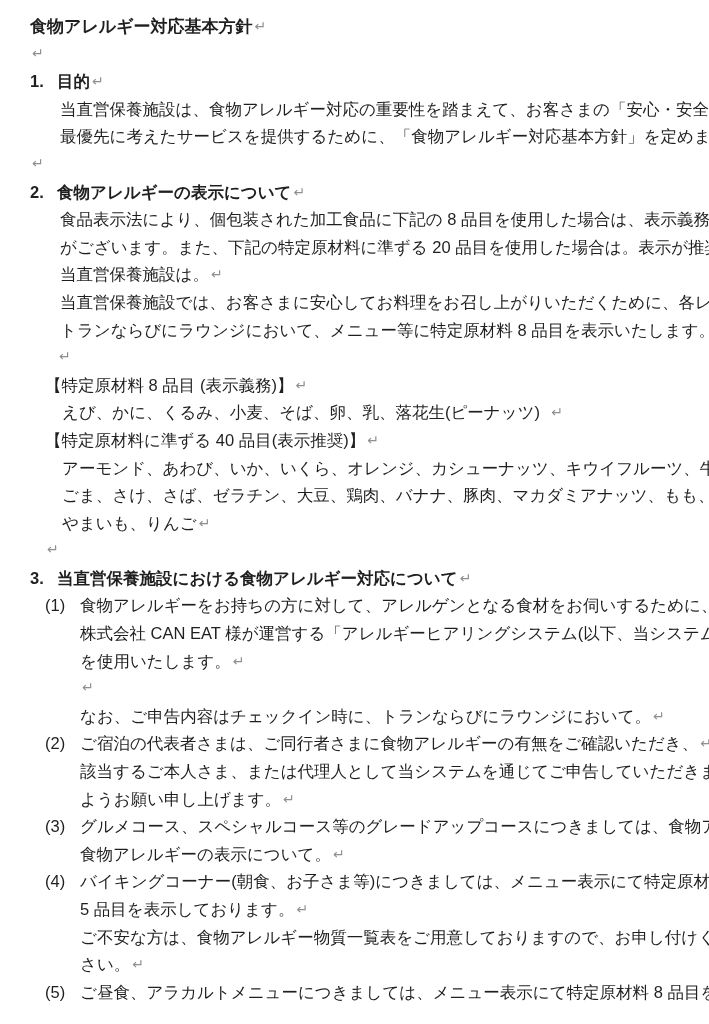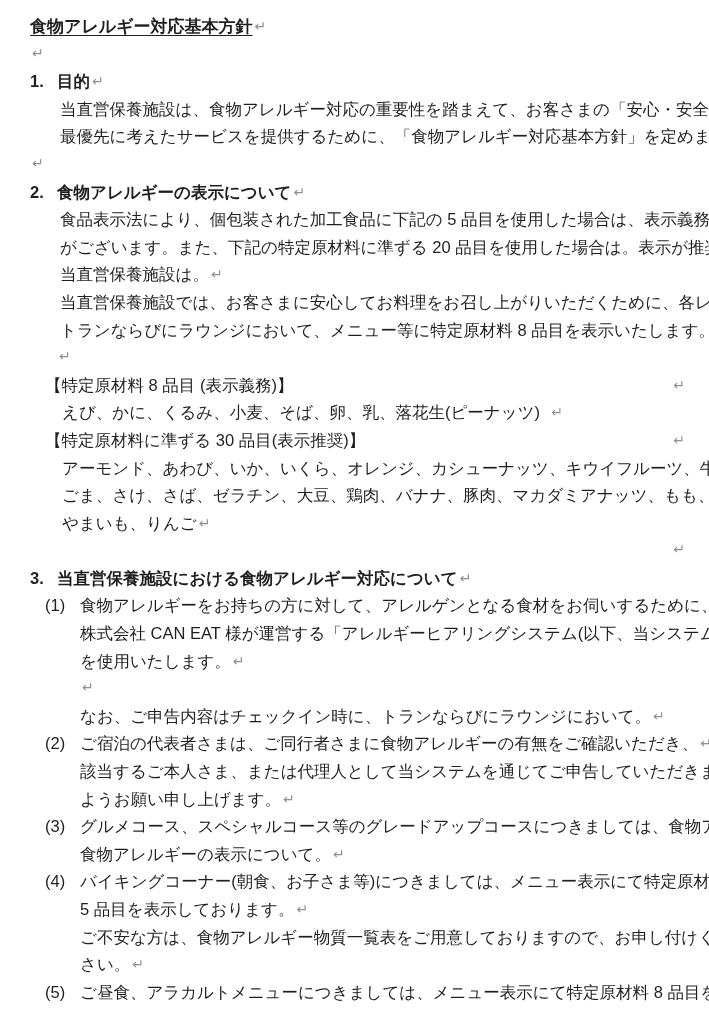--- a/index.html
+++ b/index.html
@@ -39,56 +39,55 @@
     font-size: 14px;
     margin-left: 2px;
     transform: translateY(-1px);
   }
   .k-title .txt,
   .k-title .num {
     font-weight: bold;
     font-size: 17px;
   }
   .k-title .txt {
-    text-decoration: underline;
     text-underline-offset: 3px;
   }
   .k-heading .txt,
   .k-heading .num {
     font-weight: bold;
   }
   
   .ind-none    { padding-left: 0; }
   .ind-body    { padding-left: 30px; }
-  .ind-bracket { padding-left: 15px; justify-content: space-between; }
+  .ind-bracket { padding-left: 15px; }
   .ind-food    { padding-left: 32px; }
   .ind-mid     { padding-left: 27px; }
   .ind-cont    { padding-left: 50px; }
 </style>
 </head>
 <body>
 
 <div class="page">
   <div id="doc-lines">
       <div class="line k-title ind-none"><span class="txt">食物アレルギー対応基本方針</span><span class="mark" style="color: rgb(143, 143, 143);">↵</span></div>
       <div class="line k-blank ind-none"><span class="txt"></span><span class="mark" style="color: rgb(143, 143, 143);">↵</span></div>
       <div class="line k-heading ind-none"><span class="num heading-num">1.</span><span class="txt">目的</span><span class="mark" style="color: rgb(143, 143, 143);">↵</span></div>
       <div class="line k-body ind-body"><span class="txt">当直営保養施設は、食物アレルギー対応の重要性を踏まえて、お客さまの「安心・安全」を</span></div>
       <div class="line k-body ind-body"><span class="txt">最優先に考えたサービスを提供するために、「食物アレルギー対応基本方針」を定めます。</span></div>
       <div class="line k-blank ind-none"><span class="txt"></span><span class="mark" style="color: rgb(143, 143, 143);">↵</span></div>
       <div class="line k-heading ind-none"><span class="num heading-num">2.</span><span class="txt">食物アレルギーの表示について</span><span class="mark" style="color: rgb(143, 143, 143);">↵</span></div>
-      <div class="line k-body ind-body"><span class="txt">食品表示法により、個包装された加工食品に下記の 5 品目を使用した場合は、表示義務</span></div>
+      <div class="line k-body ind-body"><span class="txt">食品表示法により、個包装された加工食品に下記の 8 品目を使用した場合は、表示義務</span></div>
       <div class="line k-body ind-body"><span class="txt">がございます。また、下記の特定原材料に準ずる 20 品目を使用した場合は。表示が推奨</span></div>
       <div class="line k-body ind-body"><span class="txt">当直営保養施設は。</span><span class="mark" style="color: rgb(143, 143, 143);">↵</span></div>
       <div class="line k-body ind-body"><span class="txt">当直営保養施設では、お客さまに安心してお料理をお召し上がりいただくために、各レス</span></div>
       <div class="line k-body ind-body"><span class="txt">トランならびにラウンジにおいて、メニュー等に特定原材料 8 品目を表示いたします。</span></div>
       <div class="line k-blank ind-mid"><span class="txt"></span><span class="mark" style="color: rgb(143, 143, 143);">↵</span></div>
       <div class="line k-bracket ind-bracket"><span class="txt">【特定原材料 8 品目 (表示義務)】</span><span class="mark" style="color: rgb(143, 143, 143);">↵</span></div>
       <div class="line k-food ind-food"><span class="txt">えび、かに、くるみ、小麦、そば、卵、乳、落花生(ピーナッツ)&nbsp;&nbsp;</span><span class="mark" style="color: rgb(143, 143, 143);">↵</span></div>
-      <div class="line k-bracket ind-bracket"><span class="txt">【特定原材料に準ずる 30 品目(表示推奨)】</span><span class="mark" style="color: rgb(143, 143, 143);">↵</span></div>
+      <div class="line k-bracket ind-bracket"><span class="txt">【特定原材料に準ずる 40 品目(表示推奨)】</span><span class="mark" style="color: rgb(143, 143, 143);">↵</span></div>
       <div class="line k-food ind-food"><span class="txt">アーモンド、あわび、いか、いくら、オレンジ、カシューナッツ、キウイフルーツ、牛肉、</span></div>
       <div class="line k-food ind-food"><span class="txt">ごま、さけ、さば、ゼラチン、大豆、鶏肉、バナナ、豚肉、マカダミアナッツ、もも、</span></div>
       <div class="line k-food ind-food"><span class="txt">やまいも、りんご</span><span class="mark" style="color: rgb(143, 143, 143);">↵</span></div>
       <div class="line k-blank ind-bracket"><span class="txt"></span><span class="mark" style="color: rgb(143, 143, 143);">↵</span></div>
       <div class="line k-heading ind-none"><span class="num heading-num">3.</span><span class="txt">当直営保養施設における食物アレルギー対応について</span><span class="mark" style="color: rgb(143, 143, 143);">↵</span></div>
       <div class="line k-item ind-bracket"><span class="num item-num">(1)</span><span class="txt">食物アレルギーをお持ちの方に対して、アレルゲンとなる食材をお伺いするために、</span></div>
       <div class="line k-cont ind-cont"><span class="txt">株式会社 CAN EAT 様が運営する「アレルギーヒアリングシステム(以下、当システム)」</span></div>
       <div class="line k-cont ind-cont"><span class="txt">を使用いたします。</span><span class="mark" style="color: rgb(143, 143, 143);">↵</span></div>
       <div class="line k-cont ind-cont"><span class="mark" style="color: rgb(143, 143, 143);">↵</span></div>
       <div class="line k-cont ind-cont"><span class="txt">なお、ご申告内容はチェックイン時に、トランならびにラウンジにおいて。</span><span class="mark" style="color: rgb(143, 143, 143);">↵</span></div>

